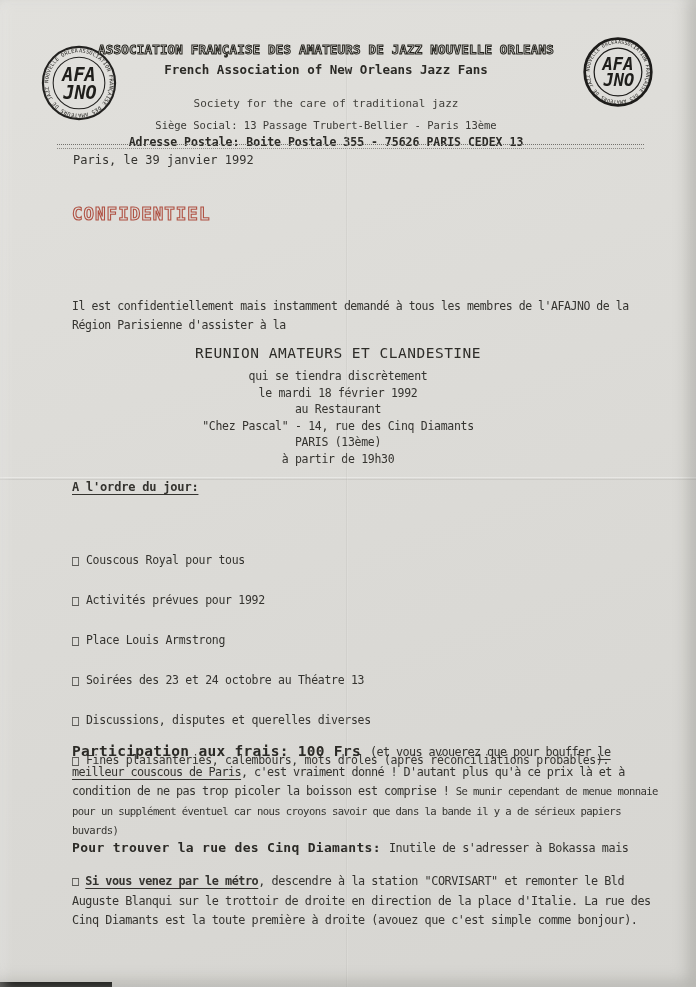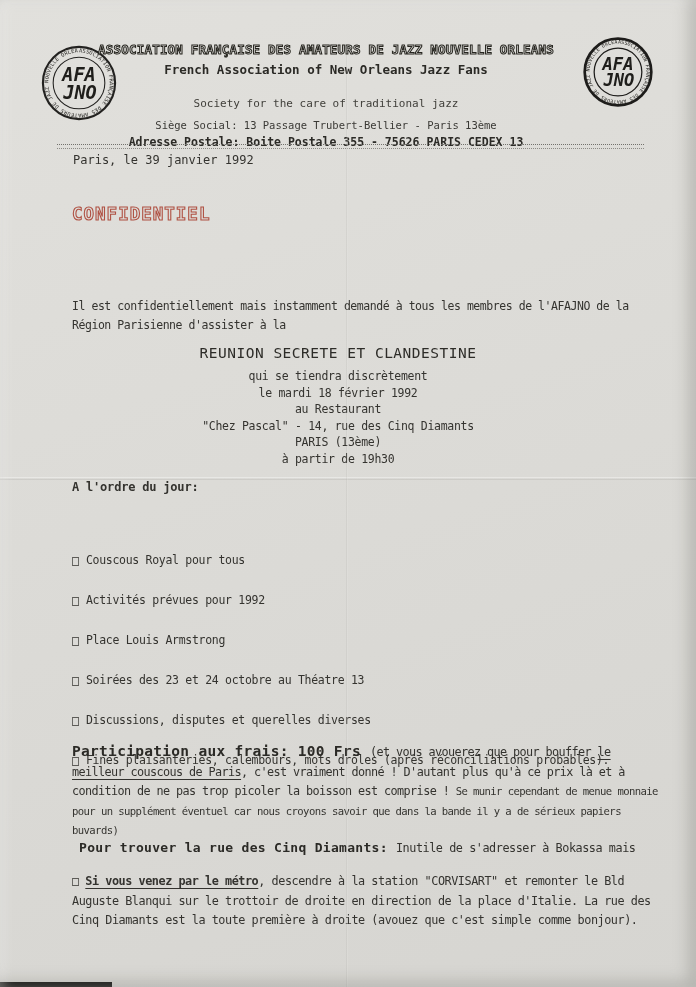--- a/index.html
+++ b/index.html
@@ -45,28 +45,28 @@
     -webkit-text-stroke:1.1px #b05244; -webkit-text-fill-color:rgba(220,219,215,0.72); }
 
   .intro { position:absolute; top:297px; left:72px; width:588px;
     font-size:11.5px; letter-spacing:-0.45px; line-height:18.5px; }
 
   .meeting { position:absolute; top:345px; left:58px; width:560px; text-align:center; }
   .meeting-title { font-size:14.5px; letter-spacing:0.5px; margin-bottom:7px; color:#2d2c28; }
   .meeting-line { font-size:11.5px; line-height:16.5px; letter-spacing:-0.3px; }
 
   .agenda-heading { position:absolute; top:480px; left:72px; font-size:12px; font-weight:bold;
-    text-underline-offset:3px; letter-spacing:-0.2px; }
+    text-decoration:underline; text-underline-offset:3px; letter-spacing:-0.2px; }
   .agenda { position:absolute; top:528px; left:72px; width:588px; }
   .agenda-item { font-size:11.5px; line-height:16px; margin-bottom:22px; letter-spacing:-0.3px;margin-top:24px; }
   .bullet { display:inline-block; margin-right:7px; font-size:12px; transform:scaleY(1.15); }
 
   .participation { position:absolute; top:742px; left:72px; width:592px;
     font-size:11.8px; line-height:19.5px; letter-spacing:-0.6px; }
-  .directions-heading { position:absolute; top:838px; left:79px; width:600px;
+  .directions-heading { position:absolute; top:838px; left:72px; width:600px;
     font-size:11.8px; line-height:19.5px; letter-spacing:-0.45px; }
   .metro { position:absolute; top:872px; left:72px; width:592px;
     font-size:11.8px; line-height:19.5px; letter-spacing:-0.45px; }
 
   .b { font-weight:bold;margin-top:40px; }
   .u { text-decoration:underline; text-underline-offset:2.5px; }
   .lead  { font-size:14.5px; font-weight:bold; letter-spacing:0.3px; color:#2b2a26; }
   .lead2 { font-size:13px;   font-weight:bold; letter-spacing:0.3px; color:#2b2a26; }
   .sm { font-size:10.6px; }
 </style>
@@ -113,21 +113,21 @@
 
   <div class="date-line">Paris, le 39 janvier 1992</div>
 
   <div class="stamp">
     <div>CONFIDENTIEL</div>
   </div>
 
   <p class="intro">Il est confidentiellement mais instamment demandé à tous les membres de l'AFAJNO de la Région Parisienne d'assister à la</p>
 
   <div class="meeting">
-    <div class="meeting-title">REUNION SECRETE ET CLANDESTINE</div>
+    <div class="meeting-title">REUNION AMATEURS ET CLANDESTINE</div>
     <div class="meeting-line">qui se tiendra discrètement</div>
     <div class="meeting-line">le mardi 18 février 1992</div>
     <div class="meeting-line">au Restaurant</div>
     <div class="meeting-line">"Chez Pascal" - 14, rue des Cinq Diamants</div>
     <div class="meeting-line">PARIS (13ème)</div>
     <div class="meeting-line">à partir de 19h30</div>
   </div>
 
   <div class="agenda-heading">A l'ordre du jour:</div>
 

